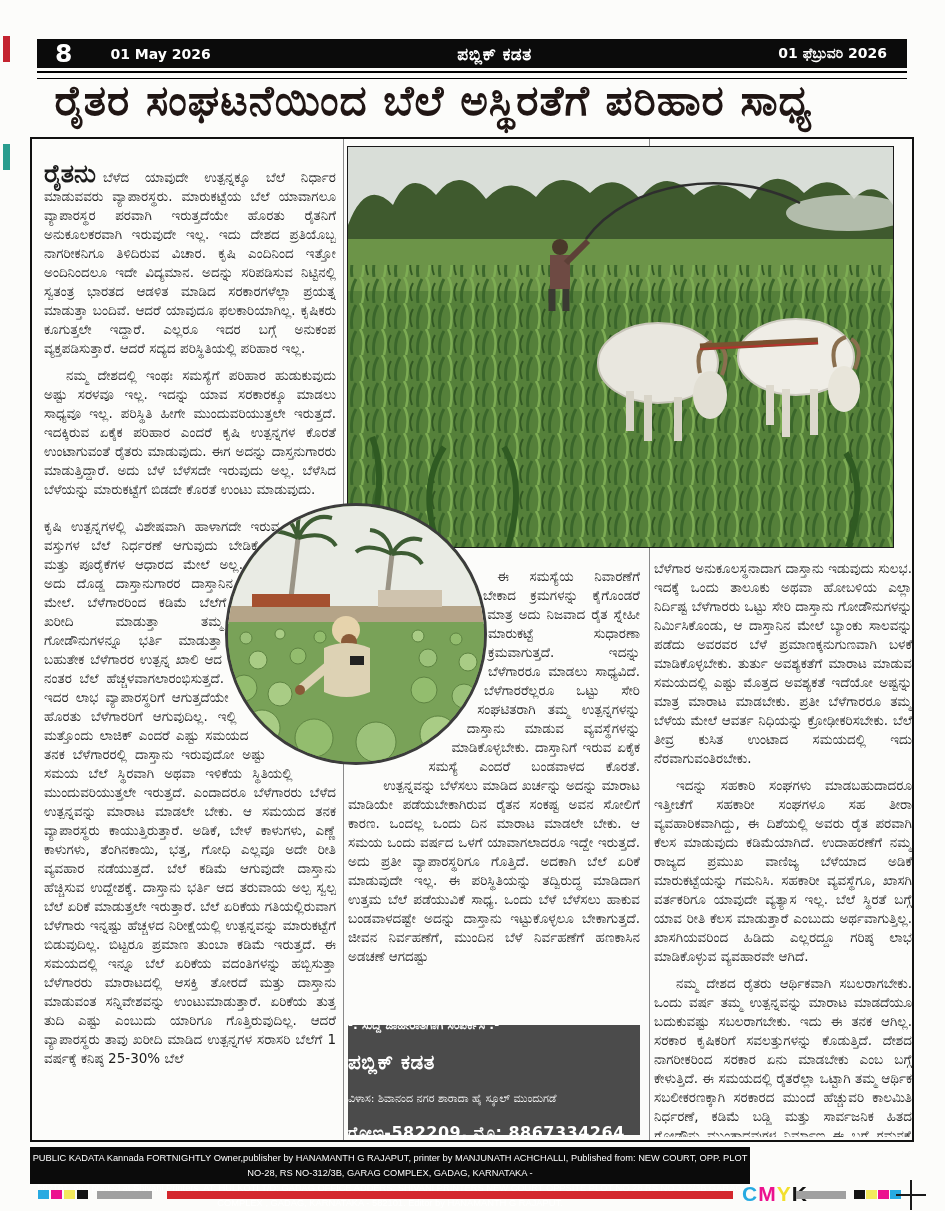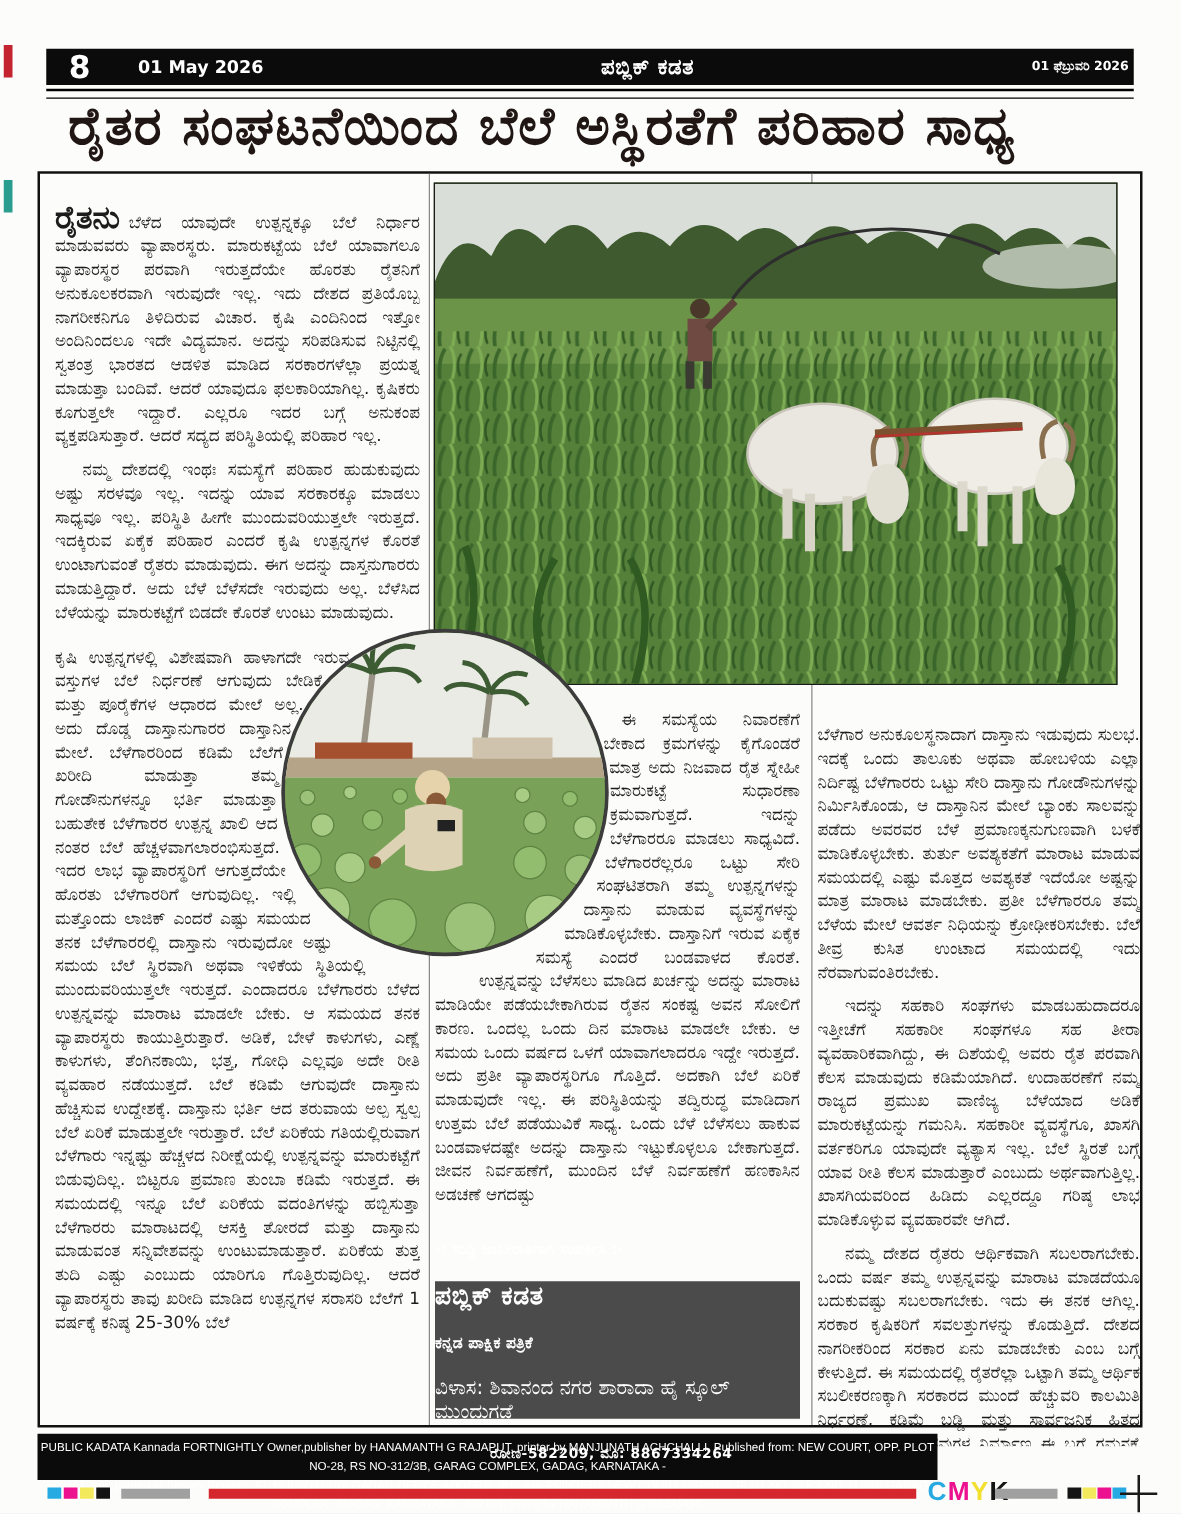--- a/index.html
+++ b/index.html
@@ -10,21 +10,21 @@
   .reg-mark{position:absolute;left:3px;width:7px;height:26px;}
   .reg-red{top:36px;background:#c42430;}
   .reg-teal{top:144px;background:#2a9d8f;}
 
   
   .masthead-bar{position:absolute;left:37px;top:39px;width:870px;height:29px;background:#0b0b0b;
                 display:flex;align-items:center;color:#fff;}
   .page-number{font-size:25px;font-weight:bold;margin-left:18px;line-height:1;}
   .date-left{font-size:14px;font-weight:bold;margin-left:38px;}
   .masthead-title{flex:1;text-align:center;font-size:17px;font-weight:bold;letter-spacing:.5px;}
-  .date-right{font-size:10px;font-weight:bold;margin-right:4px;}
+  .date-right{font-size:14px;font-weight:bold;margin-right:20px;}
   .double-rule{position:absolute;left:37px;top:71px;width:870px;height:5px;
                border-top:2px solid #000;border-bottom:1px solid #000;}
 
   
   .headline{position:absolute;left:0;top:76px;width:867px;text-align:center;
             font-size:42px;font-weight:bold;color:#201614;letter-spacing:1px;white-space:nowrap;}
 
   
   .content-box{position:absolute;left:30px;top:137px;width:884px;height:1005px;
                border:2px solid #111;box-sizing:border-box;background:#fcfcfa;}
@@ -32,40 +32,40 @@
   .div1{left:311px;} .div2{left:617px;}
 
   
   .body-text{font-size:13.5px;line-height:19px;text-align:justify;margin:0 0 8px 0;}
   .indent{text-indent:22px;}
   .lead-word{font-size:25px;font-weight:bold;margin-right:7px;line-height:1;}
   .txt-col{position:absolute;overflow:hidden;margin-top:12px;}
   .col1-upper{left:12px;top:10px;width:292px;height:356px;}
   .col1-lower{left:12px;top:366px;width:292px;height:628px;}
   .col2-text{left:316px;top:416px;width:292px;height:466px;}
-  .col3-text{left:622px;top:428px;width:258px;height:578px;}
+  .col3-text{left:622px;top:408px;width:258px;height:578px;}
   .cut-r{float:right;width:118px;height:262px;shape-outside:circle(134px at 138px 129px);}
   .cut-l{float:left;width:140px;height:214px;shape-outside:circle(134px at 7px 78px);}
 
   
   .main-photo{position:absolute;left:315px;top:7px;width:545px;height:400px;
               border:1px solid #1a1a1a;background:#55803a;z-index:3;overflow:hidden;}
   .circle-photo{position:absolute;left:193px;top:364px;width:256px;height:256px;border-radius:50%;
                 border:3px solid #3c3c3c;overflow:hidden;background:#79a258;z-index:4;}
   svg{display:block;}
 
   
   .contact-box{position:absolute;left:316px;top:886px;width:292px;height:110px;background:#4b4b4b;
                color:#fff;text-align:left;display:flex;flex-direction:column;justify-content:center;
                gap:18px;z-index:2;}
   .cb-line1{font-size:12px;font-weight:bold;}
   .cb-title{font-size:20px;font-weight:bold;letter-spacing:.5px;}
   .cb-line2{font-size:12.5px;font-weight:bold;}
-  .cb-line3{font-size:16px;}
-  .cb-line4{font-size:11px;font-weight:bold;letter-spacing:.5px;margin-left:44px;}
+  .cb-line3{font-size:11px;}
+  .cb-line4{font-size:16px;font-weight:bold;letter-spacing:.5px;}
 
   
   .imprint-bar{position:absolute;left:30px;top:1147px;width:720px;height:37px;background:#0b0b0b;
                color:#fff;text-align:center;font-family:"Liberation Sans",sans-serif;
                font-size:9.3px;line-height:15px;padding-top:4px;box-sizing:border-box;}
 
   
   .print-bar{position:absolute;left:0;top:1186px;width:945px;height:26px;}
   .sq{position:absolute;top:4px;width:11px;height:9px;}
   .sq.c{background:#27aae1;} .sq.m{background:#ec118f;} .sq.y{background:#f3e95c;} .sq.k{background:#141414;}
@@ -203,21 +203,20 @@
           <path d="M100,160 L74,182" stroke="#ddd2b4" stroke-width="9" fill="none"></path>
           <circle cx="72" cy="184" r="5" fill="#8a5a38"></circle>
           <rect x="122" y="150" width="14" height="9" fill="#222222"></rect>
         </g>
       </svg>
     </div>
 
     <div class="contact-box">
       <div class="cb-line1">-: ಸುದ್ದಿ ಜಾಹೀರಾತಿಗಾಗಿ ಸಂಪರ್ಕಿಸಿ :-</div>
       <div class="cb-title">ಪಬ್ಲಿಕ್ ಕಡತ</div>
-      <div class="cb-line2">ಕನ್ನಡ ಪಾಕ್ಷಿಕ ಪತ್ರಿಕೆ</div>
       <div class="cb-line3">ವಿಳಾಸ: ಶಿವಾನಂದ ನಗರ ಶಾರಾದಾ ಹೈ ಸ್ಕೂಲ್ ಮುಂದುಗಡೆ</div>
       <div class="cb-line4">ರೋಣ-582209, ಮೊ: 8867334264</div>
     </div>
   </div>
 
   <div class="imprint-bar">
     <div>PUBLIC KADATA Kannada FORTNIGHTLY Owner,publisher by HANAMANTH G RAJAPUT, printer by MANJUNATH ACHCHALLI, Published from: NEW COURT, OPP. PLOT NO-28, RS NO-312/3B, GARAG COMPLEX, GADAG, KARNATAKA -</div>
     <div>582101. and printed at Shivani Printers ,AT: HULKOTI T/D: GADAG OFFICE ADDERS: SHIVANI PRINTERS NEW COURT OPPSITE PLOT NO 28 RS NO 312/3B GARAG COMPLEX , GADAG, KARNATAKA - 582101. Editor by HANAMANTH G RAJAPUT.</div>
   </div>
 

